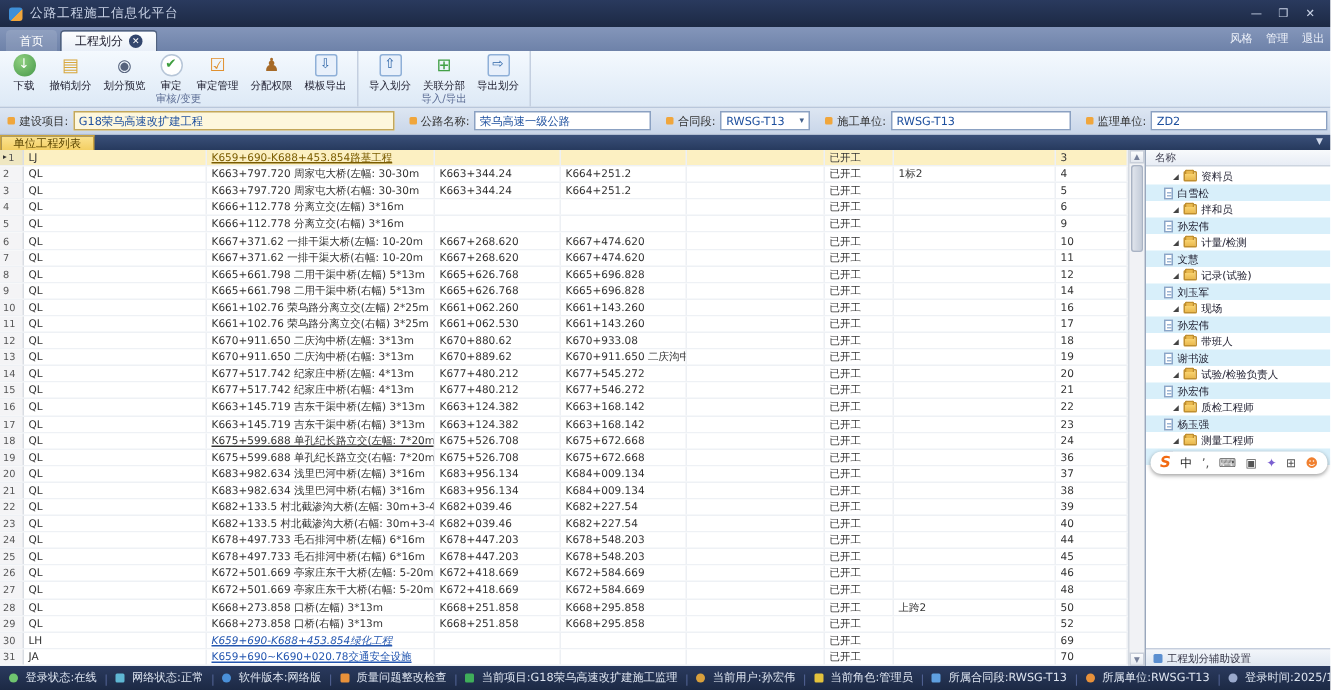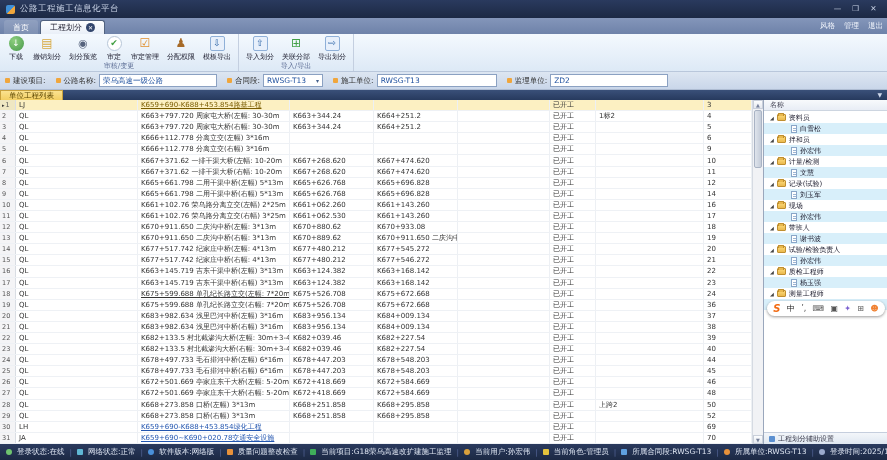--- a/index.html
+++ b/index.html
@@ -70,22 +70,22 @@
 .trow.selected .link{color:#7a5c00}
 
 .vscroll{width:11px;background:#f1f2f5;border-left:1px solid #d5dae2;display:flex;flex-direction:column;flex:0 0 11px}
 .vs-arrow{height:9px;text-align:center;font-size:5px;color:#76809a;line-height:9px;background:linear-gradient(#fcfdfe,#e4e8ef);border:1px solid #c9cfda}
 .vs-thumb{margin:1px;height:58px;background:linear-gradient(90deg,#dfe4ec,#c4ccd9);border:1px solid #a9b3c4;border-radius:2px}
 .vs-track{flex:1}
 
 .rightpanel{width:124px;flex:0 0 124px;display:flex;flex-direction:column;background:#fff;border-left:1px solid #9aa7bc}
 .tree-header{height:11px;flex:0 0 11px;background:linear-gradient(#f8fafc,#e8edf5);border-bottom:1px solid #cdd5e0;font-size:7px;color:#445;padding-left:6px;line-height:10px}
 .tree{flex:1;overflow:hidden;padding-top:1px}
-.tnode{height:11px;display:flex;align-items:center;gap:3px;padding-left:6px;color:#223;font-size:7px;white-space:nowrap;overflow:hidden}
-.tchild{height:11px;display:flex;align-items:center;gap:3px;padding-left:27px;background:#d8effa;color:#223;font-size:7px;white-space:nowrap;overflow:hidden}
+.tnode{height:11px;display:flex;align-items:center;gap:3px;padding-left:18px;color:#223;font-size:7px;white-space:nowrap;overflow:hidden}
+.tchild{height:11px;display:flex;align-items:center;gap:3px;padding-left:12px;background:#d8effa;color:#223;font-size:7px;white-space:nowrap;overflow:hidden}
 .t-arrow{font-size:5px;color:#444}
 .folder-ic{width:9px;height:7px;background:linear-gradient(#fcd978,#eab94e);border:1px solid #c08f2f;border-radius:1px;position:relative;flex:0 0 9px}
 .folder-ic::before{content:"";position:absolute;top:-2px;left:0;width:4px;height:2px;background:#eab94e;border:1px solid #c08f2f;border-bottom:none;border-radius:1px 1px 0 0}
 .doc-ic{width:6px;height:8px;background:#fff;border:1px solid #8aa6c8;flex:0 0 6px;position:relative}
 .doc-ic::before{content:"";position:absolute;left:1px;top:2px;width:3px;height:1px;background:#9db6d4;box-shadow:0 2px 0 #9db6d4}
 .tree-footer{height:12px;flex:0 0 12px;background:linear-gradient(#f3f6fa,#dfe7f1);border-top:1px solid #c5cedd;font-size:7px;color:#334;display:flex;align-items:center;padding-left:5px;gap:3px}
 .tf-ic{width:6px;height:6px;background:#5b8fd0;border-radius:1px}
 
 .ime{position:absolute;right:2px;top:201px;width:118px;height:15px;background:#fff;border-radius:8px;box-shadow:0 1px 3px rgba(0,0,0,.4);display:flex;align-items:center;justify-content:space-evenly;z-index:5}
 .ime span{font-size:8px;color:#555;line-height:15px}
@@ -189,20 +189,23 @@
         </div>
       </div>
       <div class="rgroup-label">导入/导出</div>
     </div>
   </div>
 
 <div class="filterbar">
     <div class="ffield">
       <span class="fbul"></span>
       <span class="flabel">建设项目:</span>
+      <div class="fbox first" style="width: 214px;">
+        <span>G18荣乌高速改扩建工程</span>
+      </div>
     </div>
     <div class="ffield">
       <span class="fbul"></span>
       <span class="flabel">公路名称:</span>
       <div class="fbox" style="width: 118px;">
         <span>荣乌高速一级公路</span>
       </div>
     </div>
     <div class="ffield">
       <span class="fbul"></span>
@@ -610,21 +613,21 @@
             <div class="td" style="width: 84px;">K668+251.858</div>
             <div class="td" style="width: 84px;">K668+295.858</div>
             <div class="td" style="width: 92px;"></div>
             <div class="td" style="width: 46px;">已开工</div>
             <div class="td" style="width: 108px;"></div>
             <div class="td" style="width: 48px;">52</div>
           </div>
           <div class="trow">
             <div class="td gutter" style="width: 16px;">30</div>
             <div class="td" style="width: 122px;">LH</div>
-            <div class="td" style="width: 152px;">
+            <div class="td" style="width: 152px; font-style: italic;">
               <span class="link">K659+690-K688+453.854绿化工程</span>
             </div>
             <div class="td" style="width: 84px;"></div>
             <div class="td" style="width: 84px;"></div>
             <div class="td" style="width: 92px;"></div>
             <div class="td" style="width: 46px;">已开工</div>
             <div class="td" style="width: 108px;"></div>
             <div class="td" style="width: 48px;">69</div>
           </div>
           <div class="trow">

